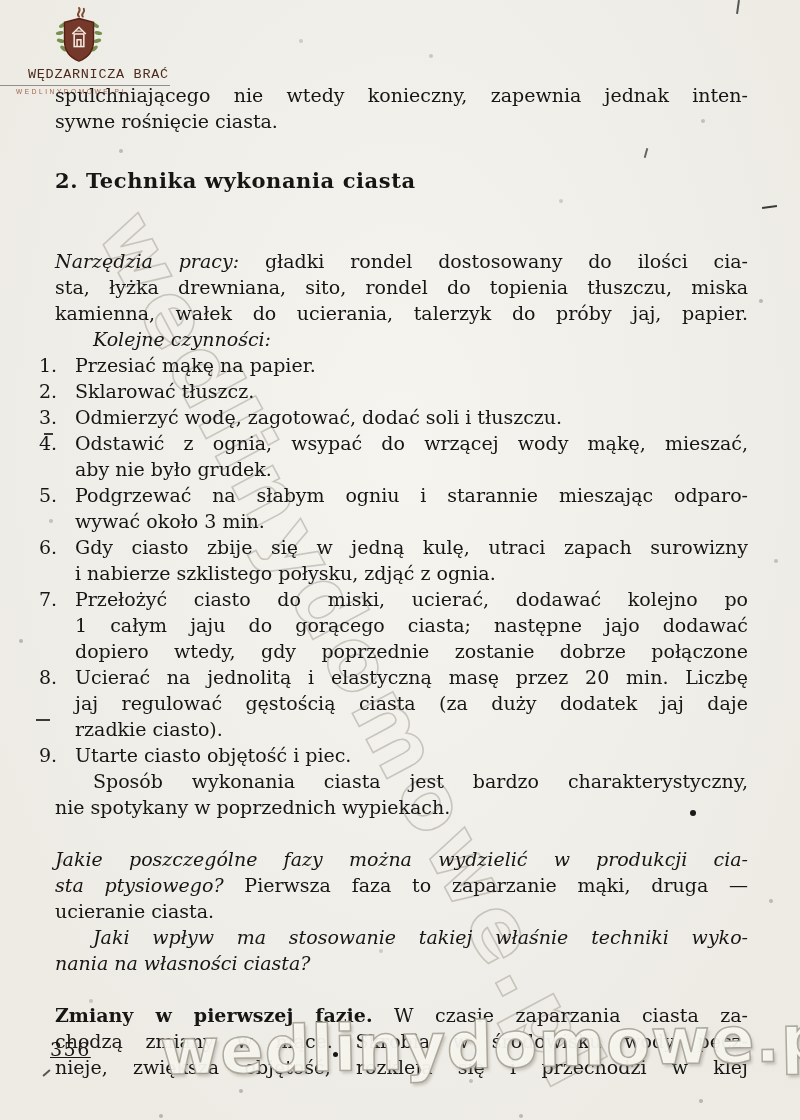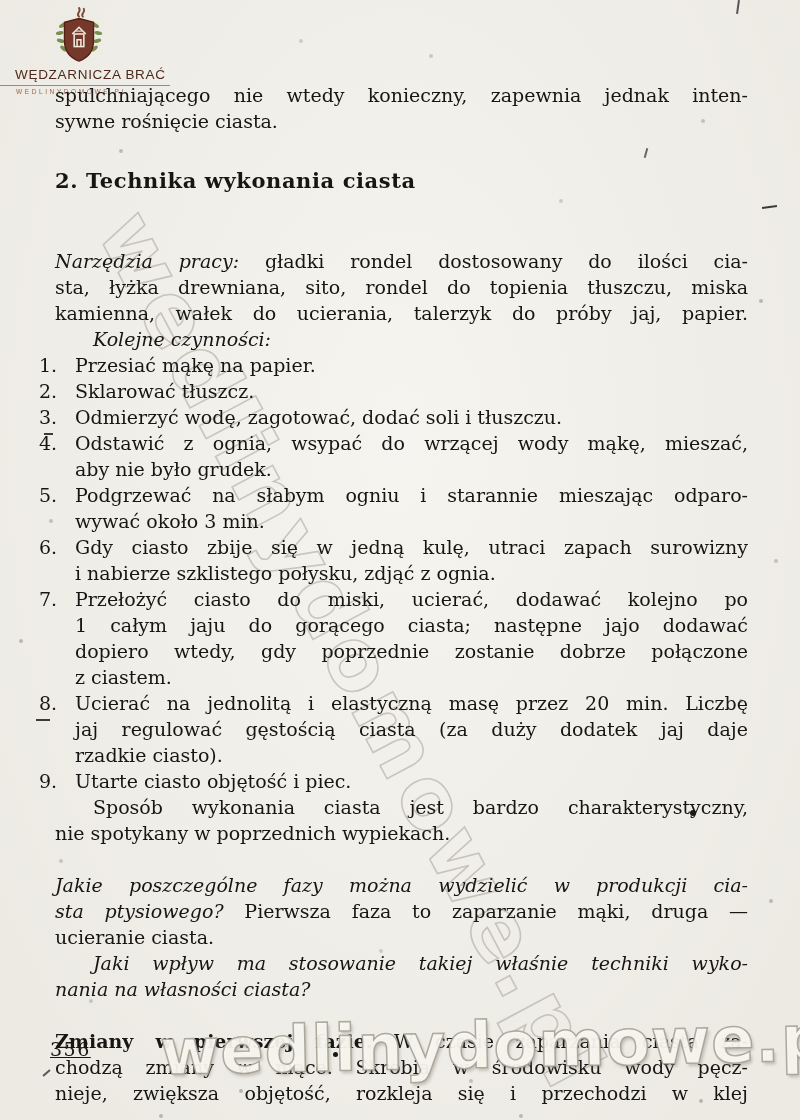--- a/index.html
+++ b/index.html
@@ -15,22 +15,22 @@
     position:absolute; inset:0;
     background:
       radial-gradient(ellipse at 50% 40%, rgba(255,255,255,0.35), rgba(0,0,0,0.015) 85%),
       #f0eee7;
   }
 
   
   .brand { position:absolute; left:0; top:4px; width:200px; z-index:1; }
   .crest { display:block; margin-left:50px; width:58px; height:60px; }
   .brand-title {
-    margin-left:15px; margin-top:3px;
-    font-family:Liberation Sans, sans-serif;
+    margin-left:28px; margin-top:3px;
+    font-family:Liberation Mono, monospace;
     font-size:13.5px; letter-spacing:0.7px;
     color:#4e2a1e; white-space:nowrap;
   }
   .brand-rule { margin-top:3px; width:170px; height:0; border-top:1px solid #908e86; }
   .brand-sub {
     margin-left:16px; margin-top:2px; width:150px; overflow:hidden;
     font-family:"Liberation Sans", sans-serif;
     font-size:6.5px; letter-spacing:2.6px;
     color:#a4604a; white-space:nowrap;
   }
@@ -205,21 +205,20 @@
           <div class="jml">Gdy ciasto zbije się w jedną kulę, utraci zapach surowizny</div>
           <div class="jlast">i nabierze szklistego połysku, zdjąć z ognia.</div>
         </div>
       </div>
       <div class="step">
         <div class="step-num">7.</div>
         <div class="step-text">
           <div class="jml">Przełożyć ciasto do miski, ucierać, dodawać kolejno po
 1 całym jaju do gorącego ciasta; następne jajo dodawać
 dopiero wtedy, gdy poprzednie zostanie dobrze połączone</div>
-          <div class="jlast">z ciastem.</div>
         </div>
       </div>
       <div class="step">
         <div class="step-num">8.</div>
         <div class="step-text">
           <div class="jml">Ucierać na jednolitą i elastyczną masę przez 20 min. Liczbę
 jaj regulować gęstością ciasta (za duży dodatek jaj daje</div>
           <div class="jlast">rzadkie ciasto).</div>
         </div>
       </div>

